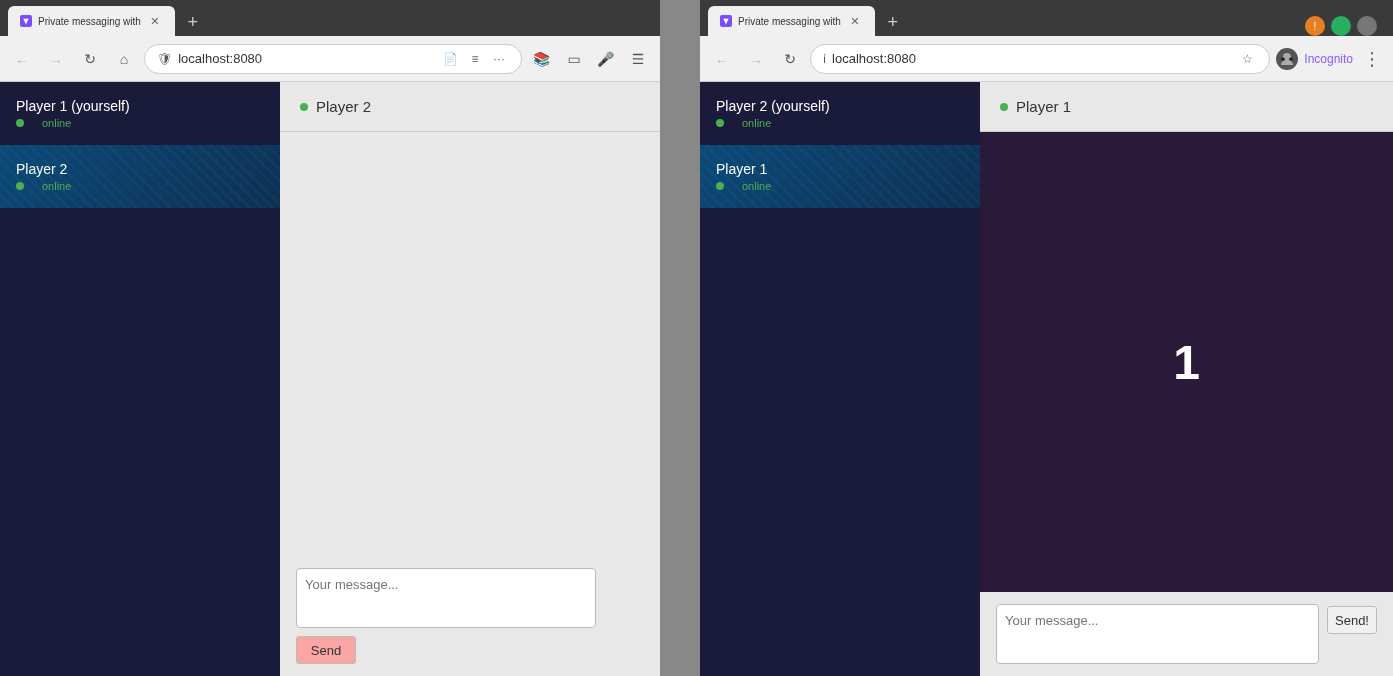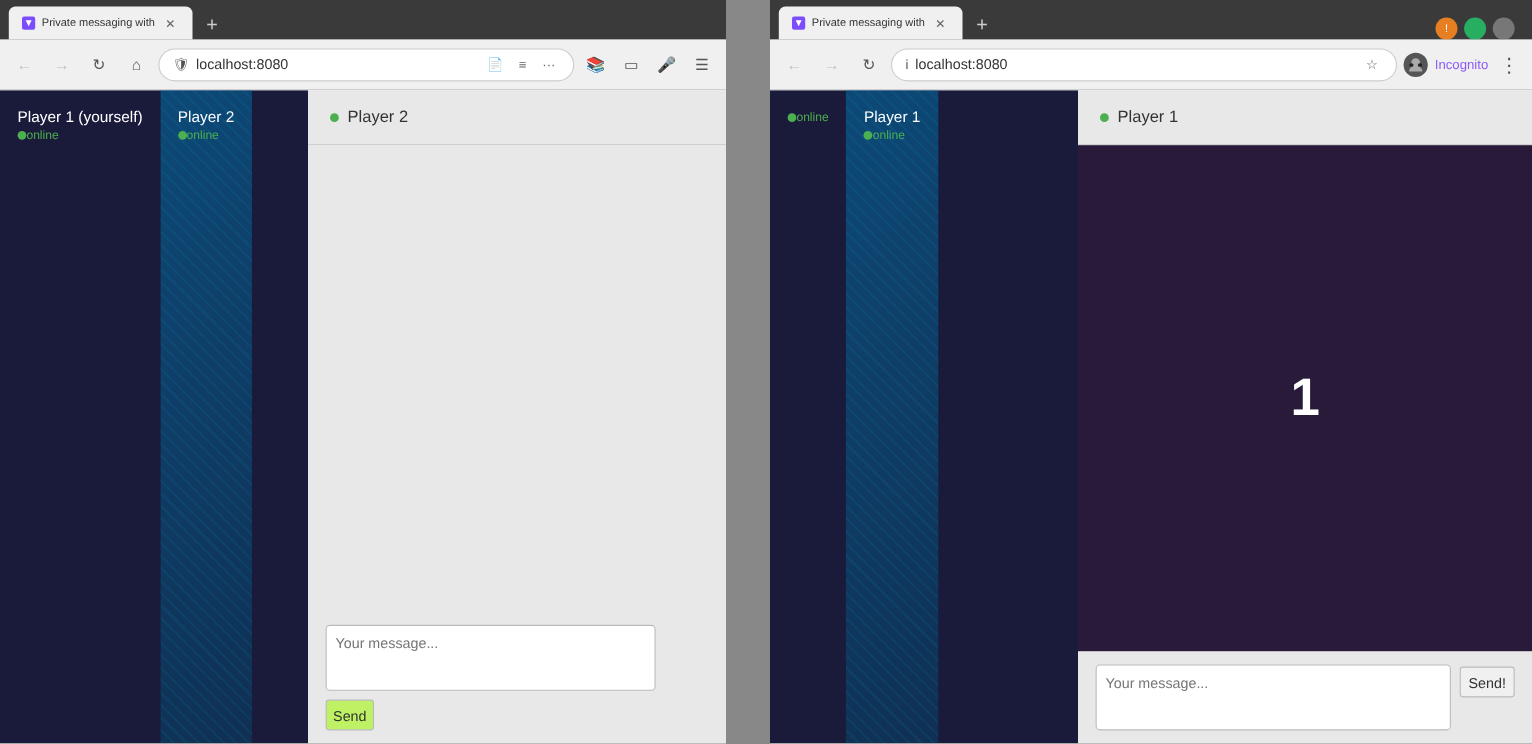--- a/index.html
+++ b/index.html
@@ -189,38 +189,39 @@
       flex: 1;
       background: #f5f5f5;
       overflow: hidden;
     }
 
     
     .sidebar {
       width: 280px;
       background: #1a1a3a;
       display: flex;
+      flex-direction: column;
       overflow: hidden;
     }
 
     .sidebar-user {
       padding: 16px;
       cursor: pointer;
     }
 
     .user-name {
       font-size: 14px;
       color: white;
       font-weight: 500;
     }
 
     .user-status {
       display: flex;
       align-items: center;
-      gap: 0;
+      gap: 18px;
       margin-top: 3px;
     }
 
     .status-dot {
       width: 8px;
       height: 8px;
       border-radius: 50%;
       background: #4caf50;
     }
 
@@ -298,23 +299,23 @@
       border-radius: 4px;
       padding: 8px;
       font-size: 13px;
       color: #999;
       resize: none;
       background: white;
       font-family: Arial, sans-serif;
     }
 
     .send-btn {
-      width: 44px;
+      width: 60px;
       height: 28px;
-      background: #bef264;
+      background: #fca5a5;
       border: 1px solid #bbb;
       border-radius: 3px;
       font-size: 13px;
       cursor: pointer;
       color: #333;
     }
 
     
     .right .address-bar {
       background: #f0f0f0;
@@ -512,20 +513,21 @@
       </div>
       <span class="incognito-label">Incognito</span>
       <span class="menu-dots">⋮</span>
     </div>
   </div>
 
   <div class="page-content">
 
     <div class="sidebar">
       <div class="sidebar-user">
+        <div class="user-name">Player 2 (yourself)</div>
         <div class="user-status">
           <div class="status-dot"></div>
           <span class="status-text">online</span>
         </div>
       </div>
       <div class="sidebar-user sidebar-user-selected">
         <div class="user-name">Player 1</div>
         <div class="user-status">
           <div class="status-dot"></div>
           <span class="status-text">online</span>

